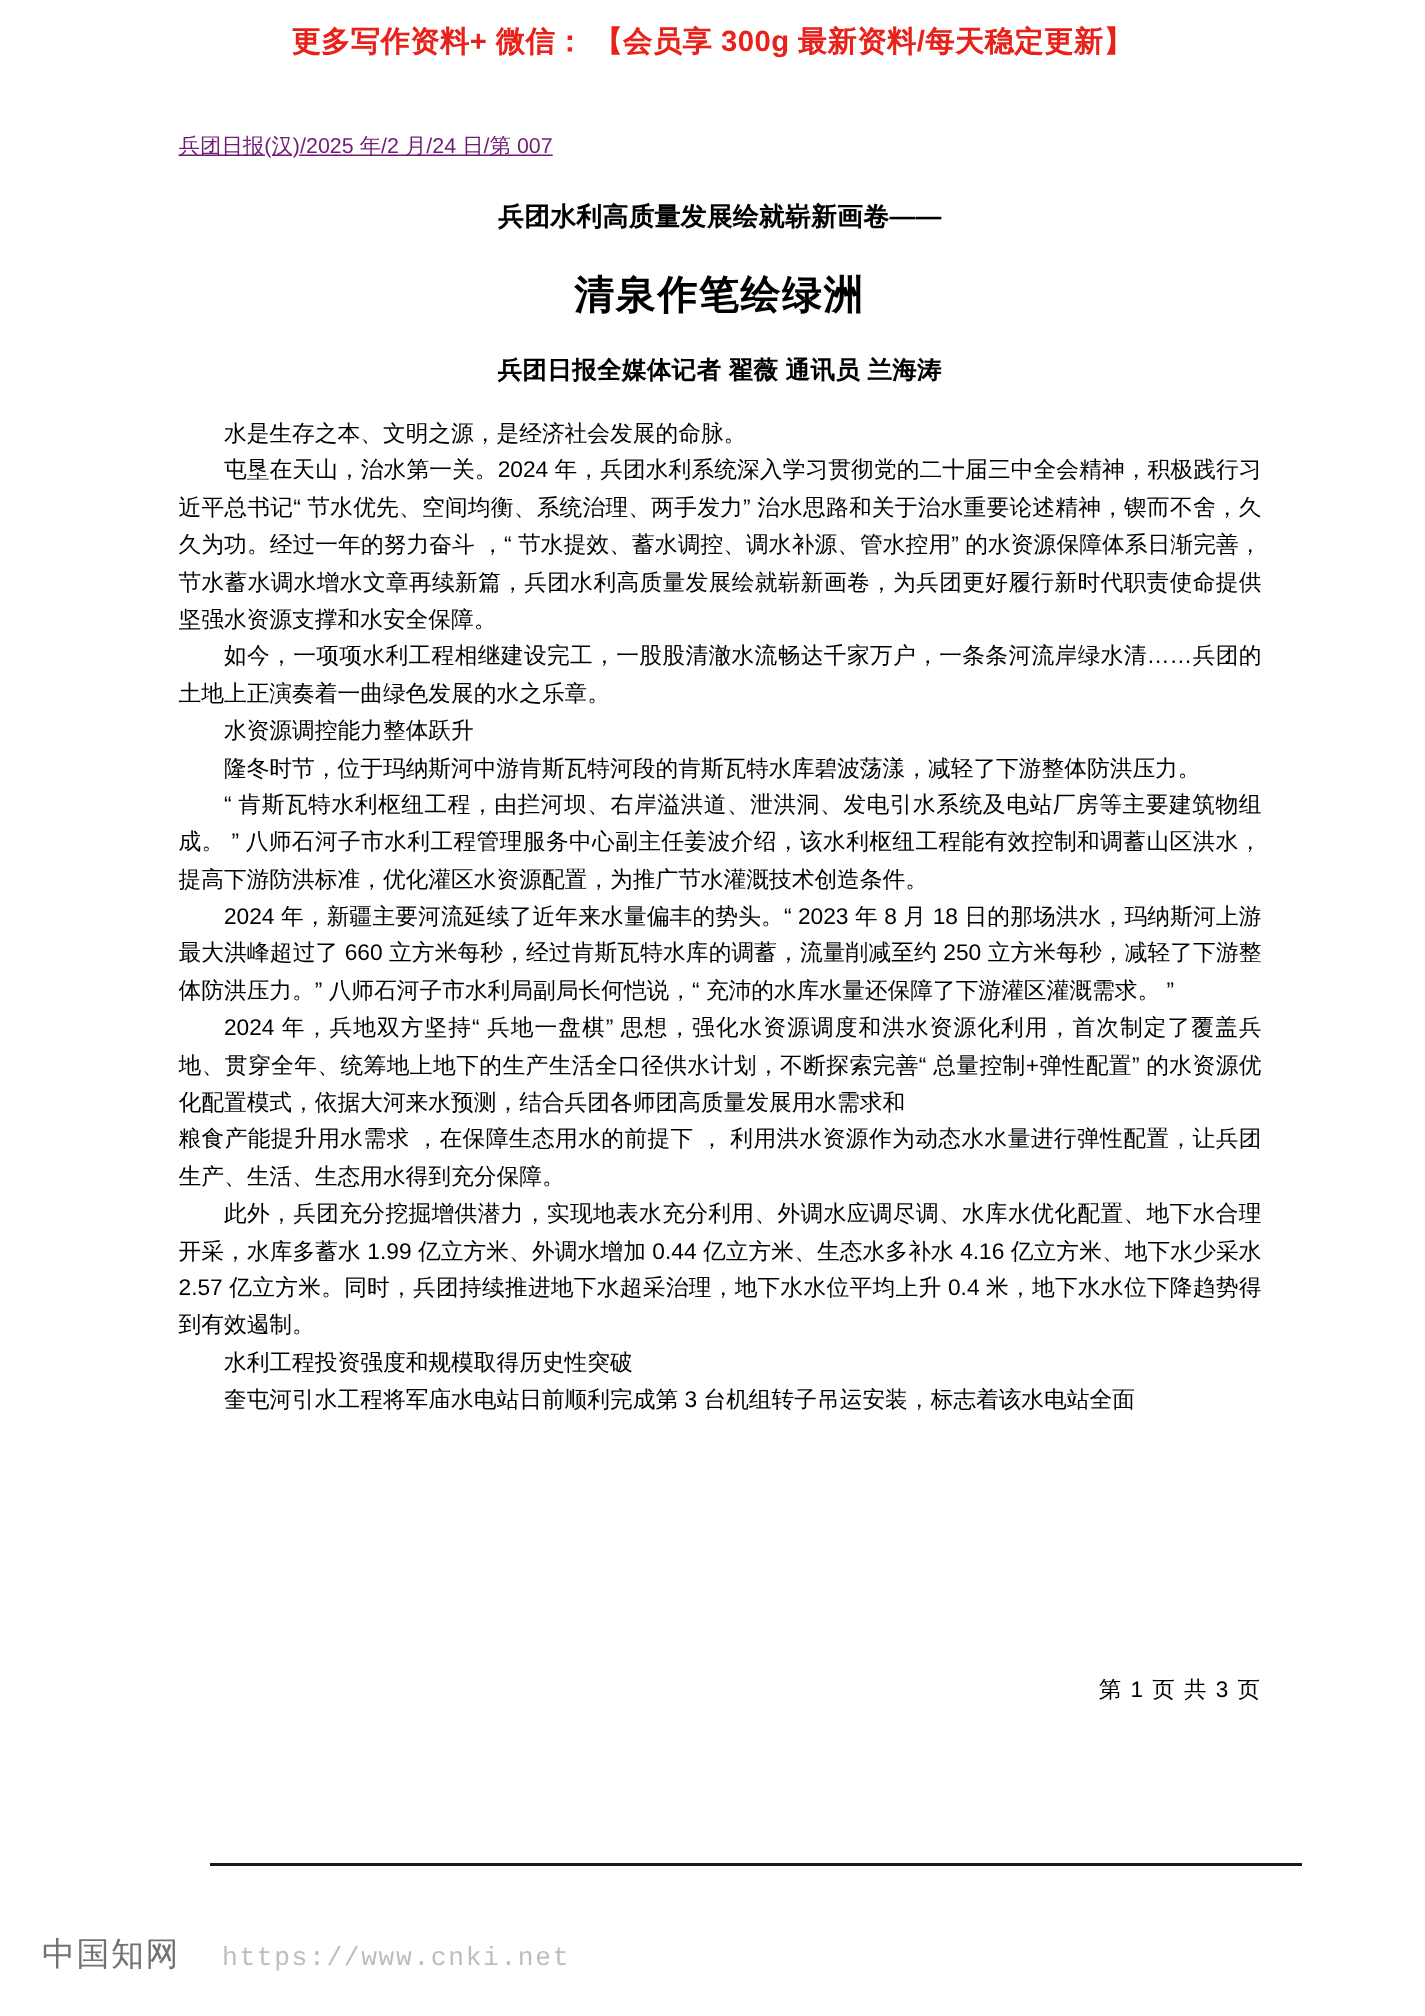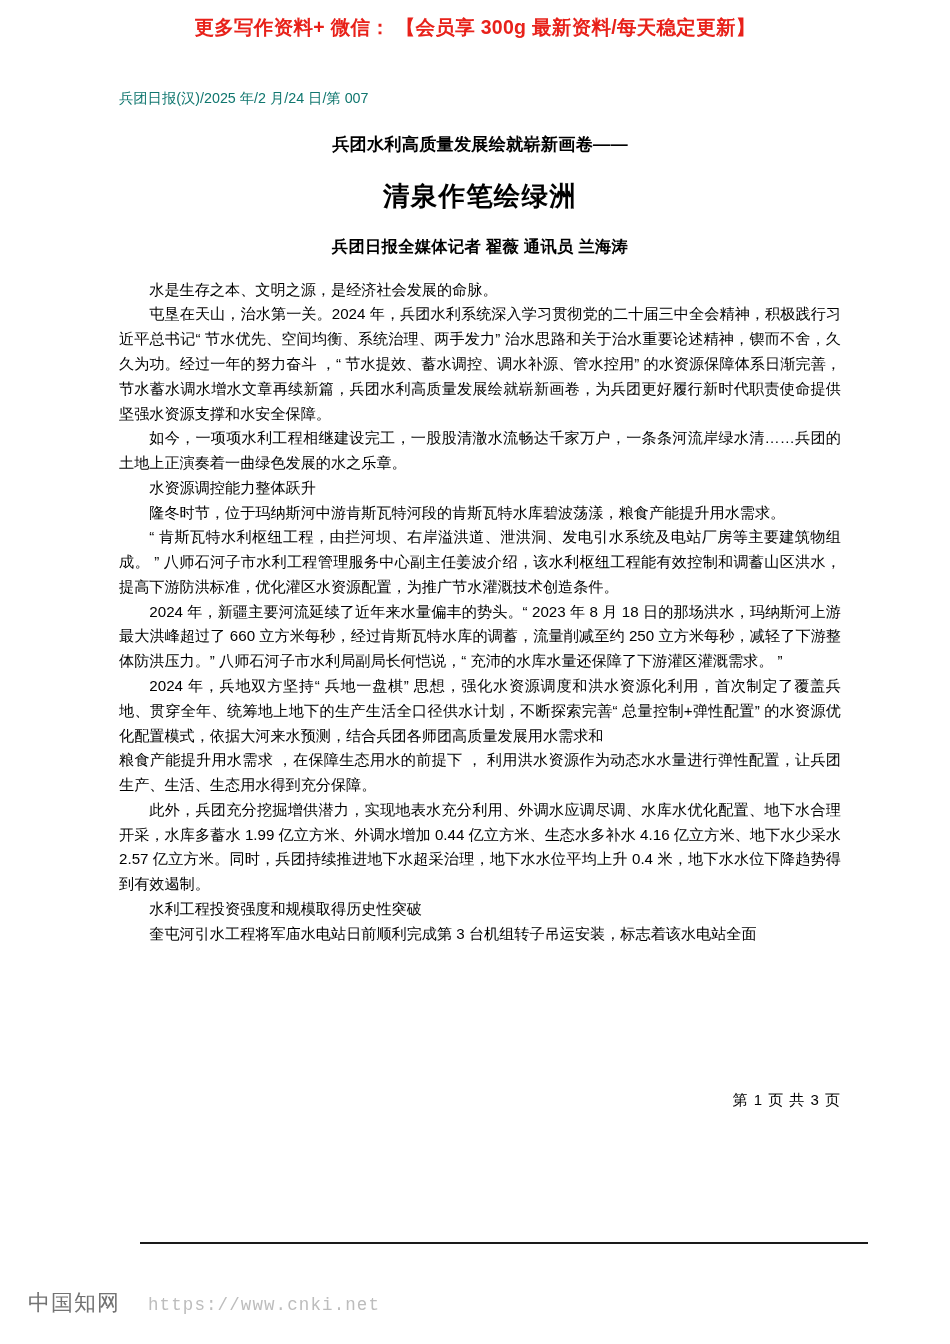--- a/index.html
+++ b/index.html
@@ -34,21 +34,22 @@
   .page-column {
     position: absolute;
     left: 119px;
     top: 88px;
     width: 722px;
   }
 
   .source-line {
     font-size: 14.3px;
     line-height: 1.52;
-    color: #0f766e;
+    color: #701a75;
+    text-decoration: underline;
   }
 
   .kicker {
     margin-top: 22px;
     text-align: center;
     font-size: 17.2px;
     font-weight: bold;
     letter-spacing: 0.2px;
   }
 
@@ -80,21 +81,21 @@
     text-indent: 2em;
   }
   .article-body p.noindent {
     text-indent: 0;
   }
 
   
   .page-number {
     position: absolute;
     left: 0;
-    top: 1091px;
+    top: 1117px;
     width: 841px;
     text-align: right;
     font-size: 15px;
     letter-spacing: 1px;
   }
 
   
   .footer-rule {
     position: absolute;
     left: 140px;
@@ -141,21 +142,21 @@
 
   <div class="headline">清泉作笔绘绿洲</div>
 
   <div class="byline">兵团日报全媒体记者  翟薇  通讯员  兰海涛</div>
 
   <div class="article-body">
     <p>水是生存之本、文明之源，是经济社会发展的命脉。</p>
     <p>屯垦在天山，治水第一关。2024 年，兵团水利系统深入学习贯彻党的二十届三中全会精神，积极践行习近平总书记“ 节水优先、空间均衡、系统治理、两手发力” 治水思路和关于治水重要论述精神，锲而不舍，久久为功。经过一年的努力奋斗 ，“ 节水提效、蓄水调控、调水补源、管水控用” 的水资源保障体系日渐完善，节水蓄水调水增水文章再续新篇，兵团水利高质量发展绘就崭新画卷，为兵团更好履行新时代职责使命提供坚强水资源支撑和水安全保障。</p>
     <p>如今，一项项水利工程相继建设完工，一股股清澈水流畅达千家万户，一条条河流岸绿水清……兵团的土地上正演奏着一曲绿色发展的水之乐章。</p>
     <p>水资源调控能力整体跃升</p>
-    <p>隆冬时节，位于玛纳斯河中游肯斯瓦特河段的肯斯瓦特水库碧波荡漾，粮食产能提升用水需求。</p>
+    <p>隆冬时节，位于玛纳斯河中游肯斯瓦特河段的肯斯瓦特水库碧波荡漾，减轻了下游整体防洪压力。</p>
     <p>“ 肯斯瓦特水利枢纽工程，由拦河坝、右岸溢洪道、泄洪洞、发电引水系统及电站厂房等主要建筑物组成。 ” 八师石河子市水利工程管理服务中心副主任姜波介绍，该水利枢纽工程能有效控制和调蓄山区洪水，提高下游防洪标准，优化灌区水资源配置，为推广节水灌溉技术创造条件。</p>
     <p>2024 年，新疆主要河流延续了近年来水量偏丰的势头。“ 2023 年 8 月 18 日的那场洪水，玛纳斯河上游最大洪峰超过了 660 立方米每秒，经过肯斯瓦特水库的调蓄，流量削减至约 250 立方米每秒，减轻了下游整体防洪压力。” 八师石河子市水利局副局长何恺说，“ 充沛的水库水量还保障了下游灌区灌溉需求。 ”</p>
     <p>2024 年，兵地双方坚持“ 兵地一盘棋” 思想，强化水资源调度和洪水资源化利用，首次制定了覆盖兵地、贯穿全年、统筹地上地下的生产生活全口径供水计划，不断探索完善“ 总量控制+弹性配置” 的水资源优化配置模式，依据大河来水预测，结合兵团各师团高质量发展用水需求和</p>
     <p class="noindent">粮食产能提升用水需求 ，在保障生态用水的前提下 ， 利用洪水资源作为动态水水量进行弹性配置，让兵团生产、生活、生态用水得到充分保障。</p>
     <p>此外，兵团充分挖掘增供潜力，实现地表水充分利用、外调水应调尽调、水库水优化配置、地下水合理开采，水库多蓄水 1.99 亿立方米、外调水增加 0.44 亿立方米、生态水多补水 4.16 亿立方米、地下水少采水 2.57 亿立方米。同时，兵团持续推进地下水超采治理，地下水水位平均上升 0.4 米，地下水水位下降趋势得到有效遏制。</p>
     <p>水利工程投资强度和规模取得历史性突破</p>
     <p>奎屯河引水工程将军庙水电站日前顺利完成第 3 台机组转子吊运安装，标志着该水电站全面</p>
   </div>
 </div>
 

